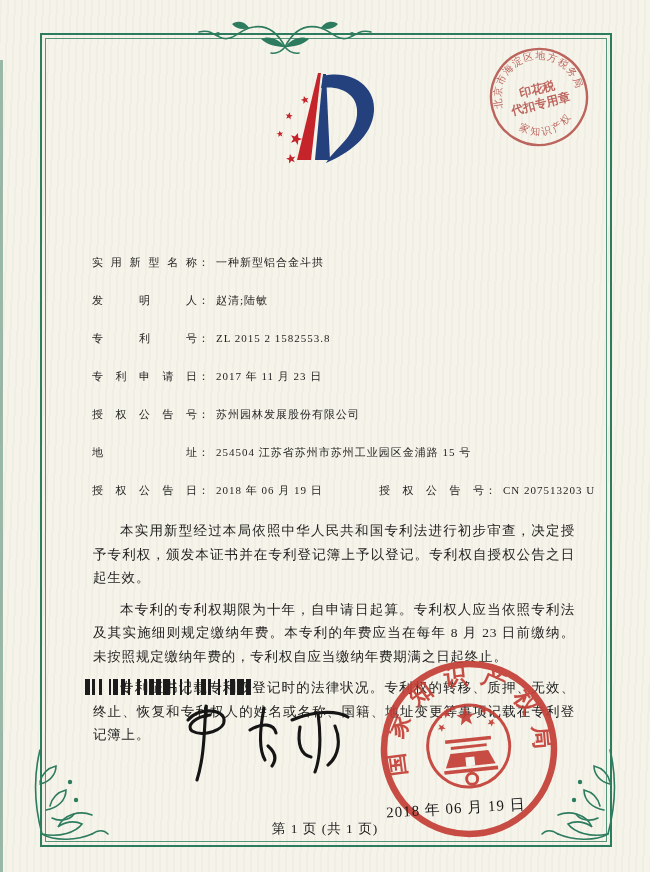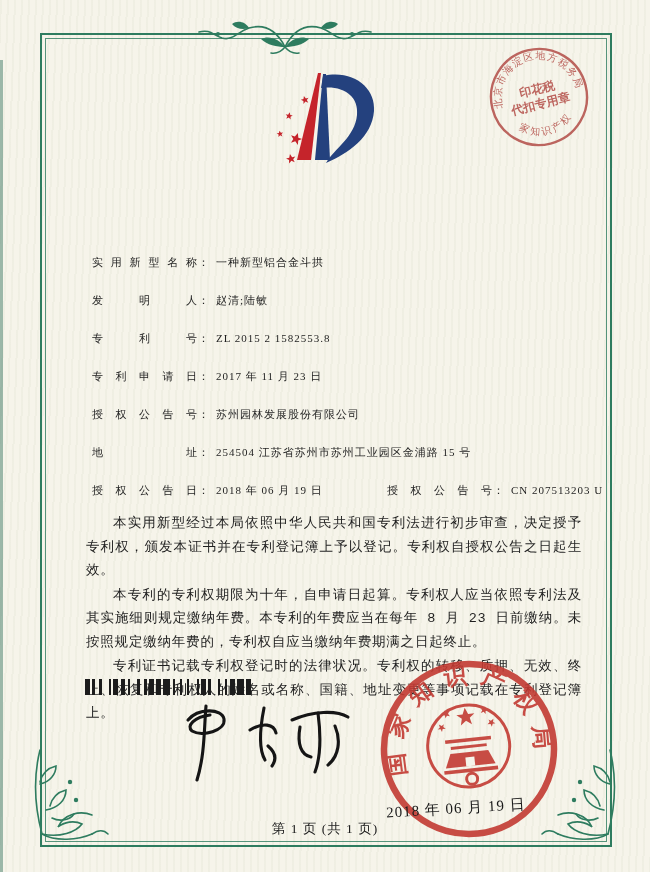--- a/index.html
+++ b/index.html
@@ -13,23 +13,23 @@
   .frame{position:absolute;left:40px;top:33px;width:568px;height:810px;border:2.5px solid #2e7c5f;}
   .frame-inner{position:absolute;left:3px;top:3px;right:3px;bottom:3px;border:1px solid rgba(46,124,95,.8);}
   .cert-no{position:absolute;left:73px;top:101px;font-size:15px;letter-spacing:3px;}
   .logo{position:absolute;left:253px;top:68px;width:130px;height:100px;}
   .title{position:absolute;left:0;right:0;top:167px;text-align:center;font-size:37px;font-weight:bold;letter-spacing:9px;color:#171717;}
   .rows{position:absolute;left:0;top:0;}
   .f-row{position:absolute;left:92px;width:520px;font-size:11px;white-space:nowrap;}
   .f-label{display:inline-block;width:106px;text-align:justify;text-align-last:justify;letter-spacing:1px;}
   .f-colon{display:inline-block;}
   .f-value{margin-left:7px;letter-spacing:1px;}
-  .g-pair2{position:absolute;left:287px;top:0;margin-left:8px;}
+  .g-pair2{position:absolute;left:287px;top:0;}
   .paras{position:absolute;left:85px;top:511px;width:498px;font-size:13.5px;line-height:23.5px;text-align:justify;letter-spacing:.8px;}
-  .paras p{margin:1px;text-indent:2em;font-family:Liberation Mono, monospace;}
+  .paras p{margin:8px;text-indent:2em;}
   .barcode{position:absolute;left:85px;top:679px;width:166px;height:16px;display:flex;}
   .barcode div{height:100%;}
   .officer{position:absolute;left:93px;top:722px;font-size:17px;letter-spacing:3px;line-height:31px;font-family:"Liberation Sans","DejaVu Sans",sans-serif;color:#222;}
   .sig{position:absolute;left:168px;top:696px;width:195px;height:92px;}
   .seal{position:absolute;left:374px;top:654px;width:190px;height:190px;transform:rotate(-6deg);}
   .seal-date{position:absolute;left:386px;top:798px;width:180px;font-size:15px;letter-spacing:1px;color:#1b1b1b;transform:rotate(-3.5deg);}
   .stamp{position:absolute;left:484px;top:42px;width:110px;height:110px;transform:rotate(-14deg);opacity:.88;}
   .footer{position:absolute;left:0;right:0;top:820px;text-align:center;font-size:13.5px;letter-spacing:1px;}
   .ornament{position:absolute;}
   svg text{font-family:"Liberation Serif","DejaVu Serif",serif;}

